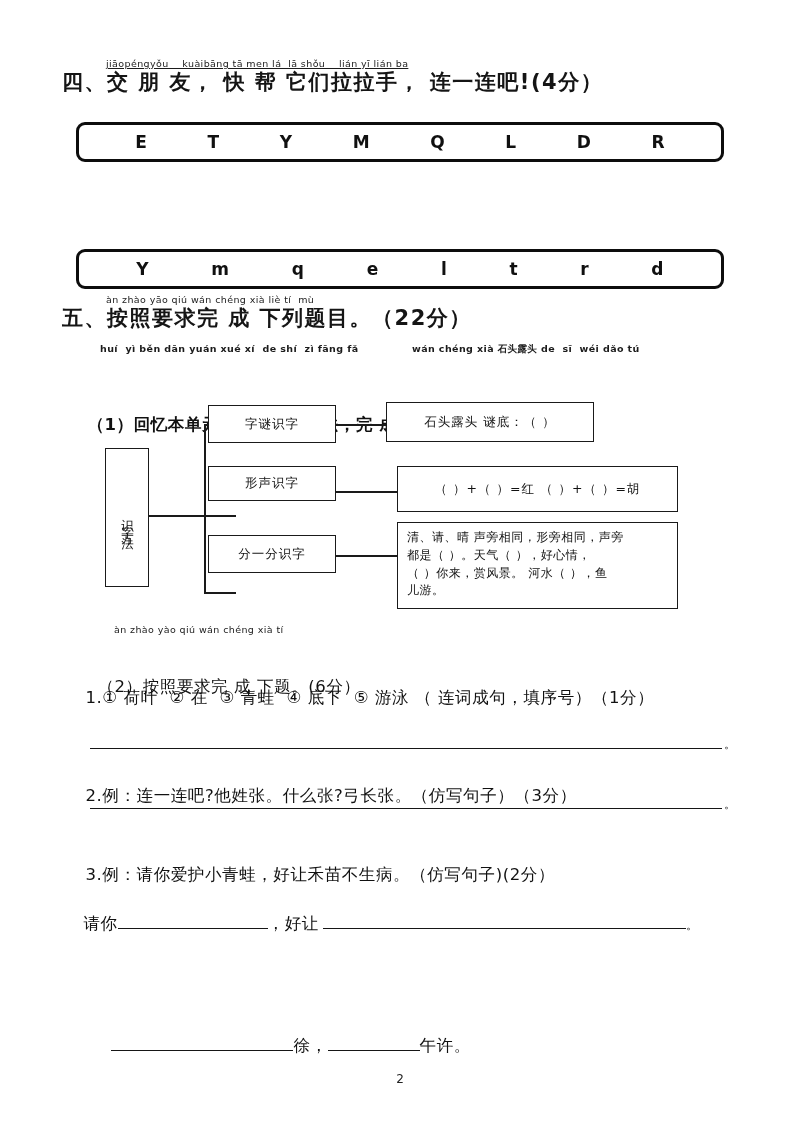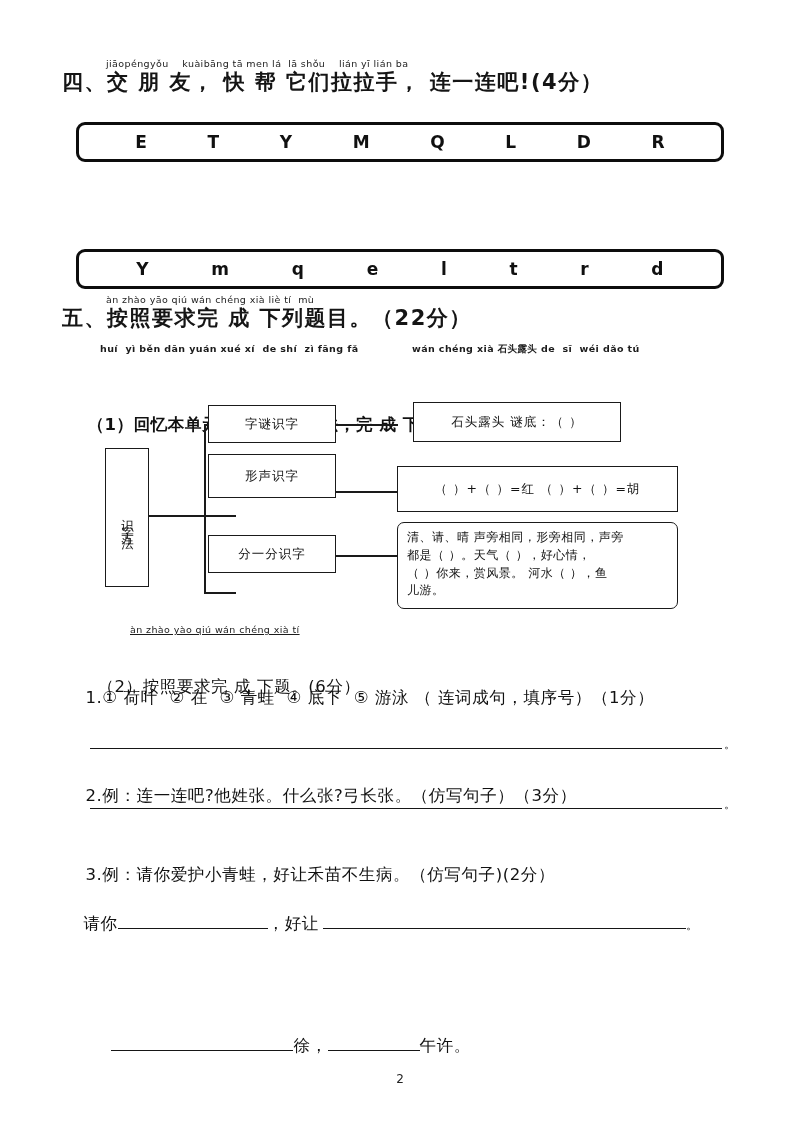--- a/index.html
+++ b/index.html
@@ -104,21 +104,20 @@
     font-size: 12.5px;
     padding-top: 6px;
   }
   .mbox.para {
     display: block;
     padding: 6px 9px;
     line-height: 1.48;
     letter-spacing: 0.5px;
     font-size: 12px;
     text-align: left;
-    border-radius: 7px;
   }
   .ln {
     position: absolute;
     background: #1a1a1a;
   }
   .ln.h { height: 1.6px; }
   .ln.v { width: 1.6px; }
 
   
   .rule {
@@ -146,21 +145,21 @@
     font-size: 12px;
     color: #222;
   }
 </style>
 </head>
 <body>
 
 <div class="page">
 
   <div class="section-head" style="top:72px;">
-    <div class="pinyin pinyin-row" style="left:44px;">jiāopéngyǒu    kuàibāng tā men lá  lā shǒu    lián yī lián ba</div>
+    <div class="pinyin pinyin-row" style="left:44px;text-decoration:underline;">jiāopéngyǒu    kuàibāng tā men lá  lā shǒu    lián yī lián ba</div>
     <div class="title">四、交 朋 友， 快 帮 它们拉拉手， 连一连吧!(4分）</div>
   </div>
 
   <div class="letter-strip" style="left:76px; top:122px; width:648px; height:40px;">
     <span>E</span>
     <span>T</span>
     <span>Y</span>
     <span>M</span>
     <span>Q</span>
     <span>L</span>
@@ -201,46 +200,46 @@
     <div class="ln v" style="left:204px; top:425px; height:168px;"></div>
 
     <div class="ln h" style="left:204px; top:424px; width:32px;"></div>
     <div class="ln h" style="left:204px; top:515px; width:32px;"></div>
     <div class="ln h" style="left:204px; top:592px; width:32px;"></div>
 
     <div class="mbox" style="left:208px; top:405px; width:128px; height:38px;">
       <span>字谜识字</span>
     </div>
     <div class="ln h" style="left:336px; top:424px; width:62px;"></div>
-    <div class="mbox" style="left:413px; top:402px; width:208px; height:40px;">
+    <div class="mbox" style="left:386px; top:402px; width:208px; height:40px;">
       <span>石头露头  谜底：（        ）</span>
     </div>
 
-    <div class="mbox" style="left:208px; top:454px; width:128px; height:44px;">
+    <div class="mbox" style="left:208px; top:466px; width:128px; height:35px;">
       <span>形声识字</span>
     </div>
     <div class="ln h" style="left:336px; top:491px; width:62px;"></div>
     <div class="mbox" style="left:397px; top:466px; width:281px; height:46px;">
       <span>（    ）+（    ）=红  （    ）+（    ）=胡</span>
     </div>
 
     <div class="mbox" style="left:208px; top:535px; width:128px; height:38px;">
       <span>分一分识字</span>
     </div>
     <div class="ln h" style="left:336px; top:555px; width:62px;"></div>
     <div class="mbox para" style="left:397px; top:522px; width:281px; height:87px;">
       <span style="white-space:pre-line; display:block;">清、请、晴  声旁相同，形旁相同，声旁
 都是（    ）。天气（    ），好心情，
 （    ）你来，赏风景。 河水（    ），鱼
 儿游。</span>
     </div>
   </div>
 
   <div class="qline" style="left:74px; top:638px;">
-    <div class="pinyin pinyin-row" style="left:56px;text-decoration:underline;">àn zhào yào qiú wán chéng xià tí</div>
+    <div class="pinyin pinyin-row" style="left:40px;">àn zhào yào qiú wán chéng xià tí</div>
     <span>（2）按照要求完 成 下题。(6分）</span>
   </div>
 
   <div class="qline" style="left:62px; top:668px;">
     <span>1.</span><span>① 荷叶  ② 在  ③ 青蛙  ④ 底下  ⑤ 游泳 （ 连词成句，填序号）（1分）</span>
   </div>
   <div class="rule" style="left:90px; top:748px; width:632px;"></div>
   <div class="endmark" style="left:724px; top:736px;">。</div>
 
   <div class="qline" style="left:62px; top:766px;">

